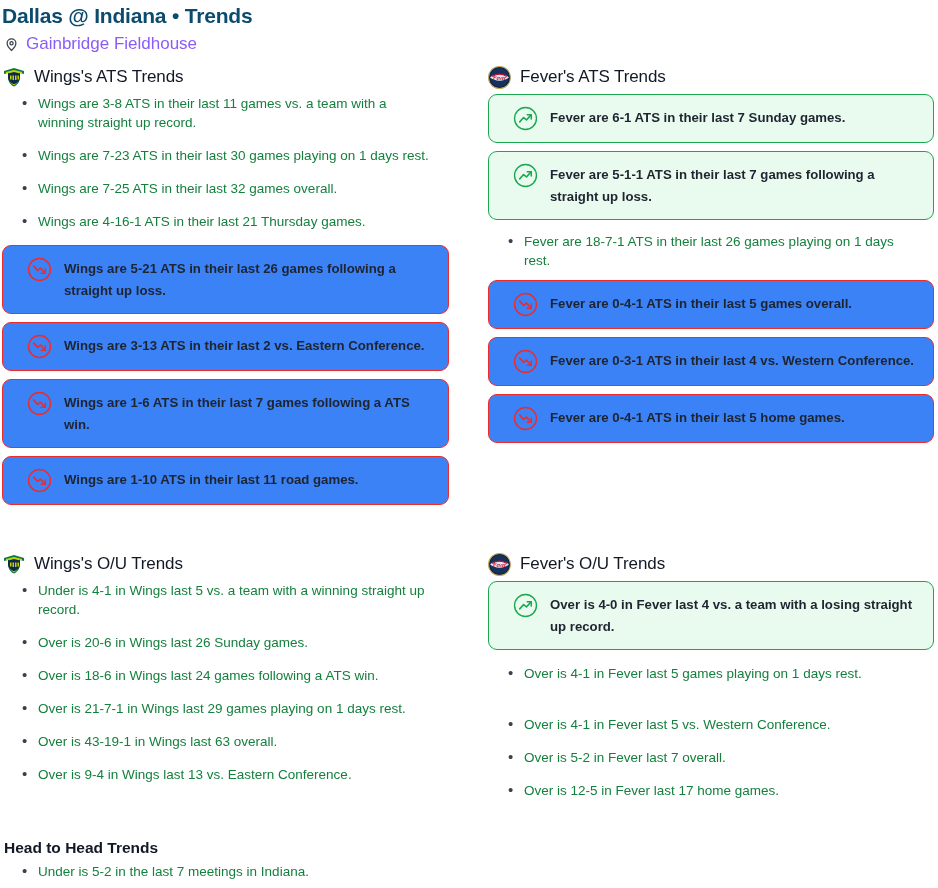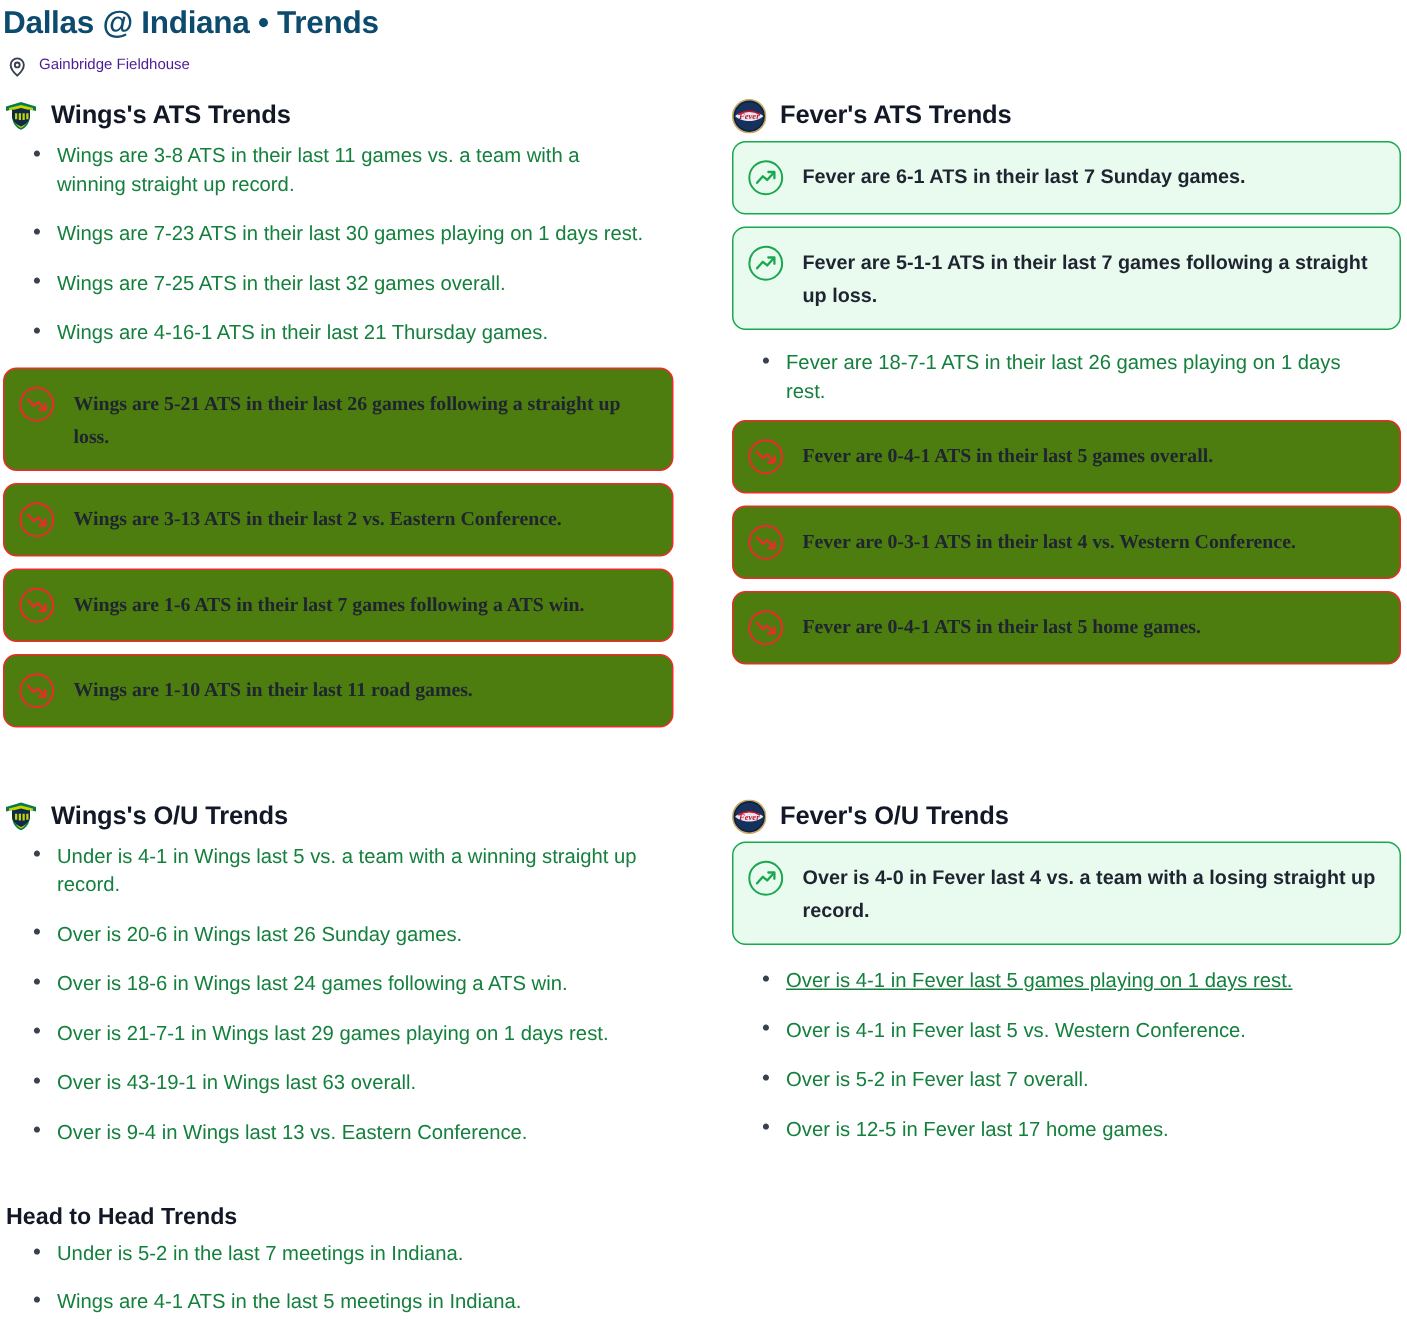--- a/index.html
+++ b/index.html
@@ -23,41 +23,41 @@
     padding: 2px 0 0 2px;
     line-height: 28px;
   }
   .venue-row {
     display: flex;
     align-items: center;
     gap: 7px;
     padding: 6px 0 0 4px;
     height: 22px;
   }
-  .venue-text { font-size: 10px; color: #4c1d95; line-height: 16px; }
+  .venue-text { font-size: 17px; color: #8b5cf6; line-height: 16px; }
   .pin-icon { width: 15px; height: 15px; display: block; flex: 0 0 15px; }
 
   
   .cols {
     display: flex;
     gap: 0;
     margin-top: 16px;
   }
   .col { width: 469px; padding: 0 20px 0 2px; }
 
   
   .section-head {
     display: flex;
     align-items: center;
     gap: 8px;
     margin: 0 0 6px 0;
   }
   .section-title {
     font-size: 17px;
-    font-weight: bold;
+    font-weight: normal;
     color: #121826;
     line-height: 22px;
     letter-spacing: -0.1px;
     text-align: right;
   }
   .team-logo { width: 24px; height: 22px; flex: 0 0 24px; display: block; }
 
   ul.trend-list {
     list-style: none;
     margin: 0;
@@ -79,31 +79,31 @@
     top: -1px;
     font-size: 15px;
     color: #39414e;
   }
 
   .highlight {
     display: flex;
     align-items: flex-start;
     gap: 12px;
     border-radius: 9px;
-    padding: 11px 14px 11px 9px;
+    padding: 11px 14px 11px 24px;
     margin-bottom: 8px;
     border: 1.4px solid;
   }
   .highlight .h-text {
     font-size: 13.2px;
     font-weight: bold;
     line-height: 22px;
     padding-top: 1px;
   }
-  .highlight.neg { background: #4d7c0f; border-color: #ef2a2a; font-family: Liberation Serif, serif; }
+  .highlight.neg { background: #3b82f6; border-color: #ef2a2a; }
   .highlight.neg .h-text { color: #1e2430; }
   .highlight.pos { background: #e9faef; border-color: #1aa84f; }
   .highlight.pos .h-text { color: #1e2430; }
   .t-icon { width: 25px; height: 25px; flex: 0 0 25px; display: block; margin-top: 0px; }
 
   .h2h-title {
     font-size: 15.5px;
     font-weight: bold;
     color: #121826;
     margin: 16px 0 4px 2px;
@@ -325,21 +325,21 @@
           <svg viewBox="0 0 26 26" width="25" height="25" fill="none">
             <circle cx="13" cy="13" r="11.4" stroke="#1aa84f" stroke-width="1.4"></circle>
             <path d="M7 16.5 L11 12 L14 14.5 L18.5 9.5" stroke="#1aa84f" stroke-width="1.6" stroke-linecap="round" stroke-linejoin="round"></path>
             <path d="M14.8 9 L19 9 L19 13.4" stroke="#1aa84f" stroke-width="1.6" stroke-linecap="round" stroke-linejoin="round"></path>
           </svg>
         </span>
         <span class="h-text">Over is 4-0 in Fever last 4 vs. a team with a losing straight up record.</span>
       </div>
 
       <ul class="trend-list" style="margin-top:14px;">
-        <li class="trend-item" style="margin-bottom:14px;text-decoration:underline;">Over is 4-1 in Fever last 5 games playing on 1 days rest.</li>
+        <li class="trend-item" style="margin-bottom:32px;">Over is 4-1 in Fever last 5 games playing on 1 days rest.</li>
         <li class="trend-item" style="margin-bottom:14px;">Over is 4-1 in Fever last 5 vs. Western Conference.</li>
         <li class="trend-item" style="margin-bottom:14px;">Over is 5-2 in Fever last 7 overall.</li>
         <li class="trend-item" style="margin-bottom:14px;">Over is 12-5 in Fever last 17 home games.</li>
       </ul>
 
     </div>
   </div>
 
   <div class="h2h" style="margin-top:24px;padding-left:2px;">
     <div class="h2h-title">Head to Head Trends</div>

